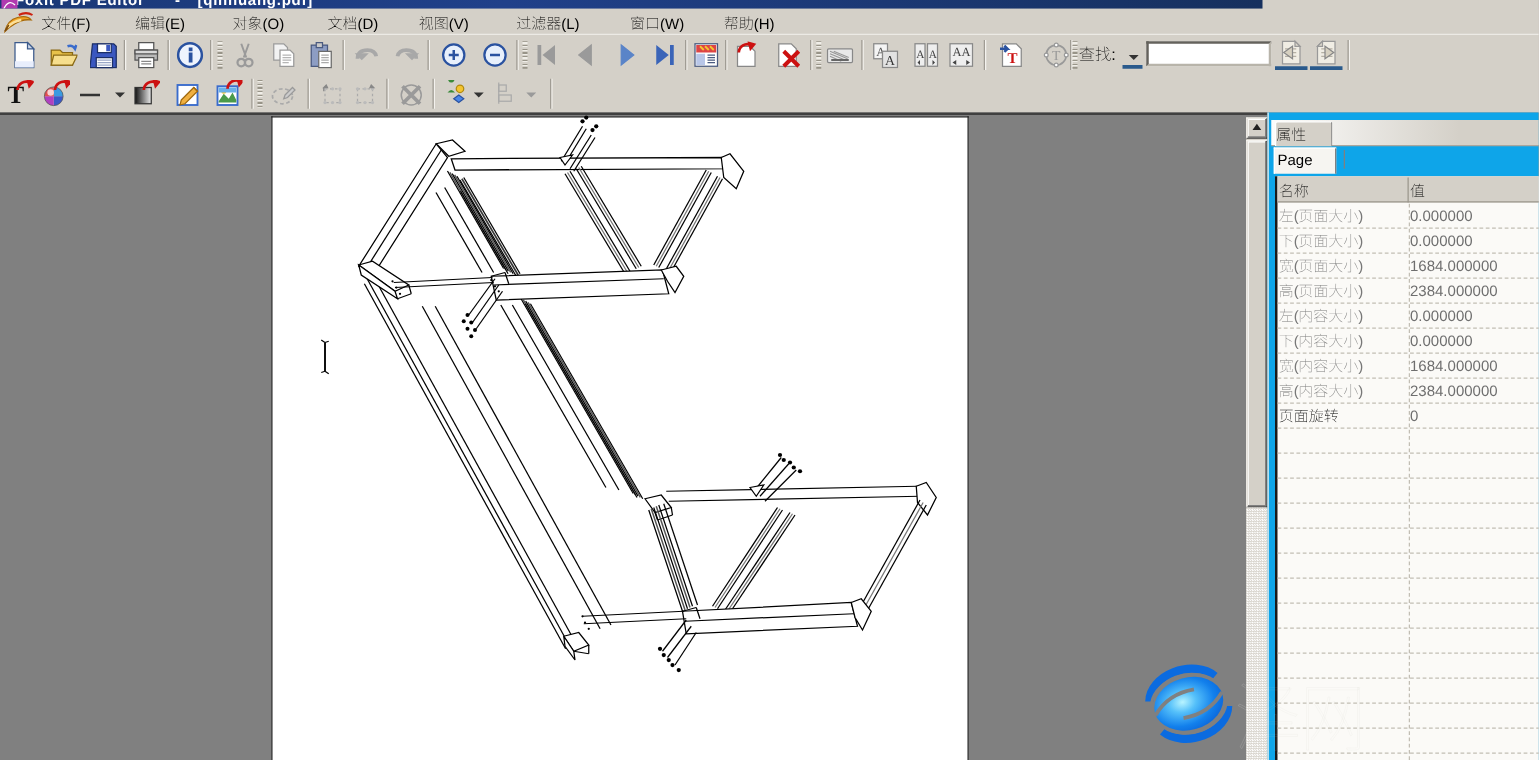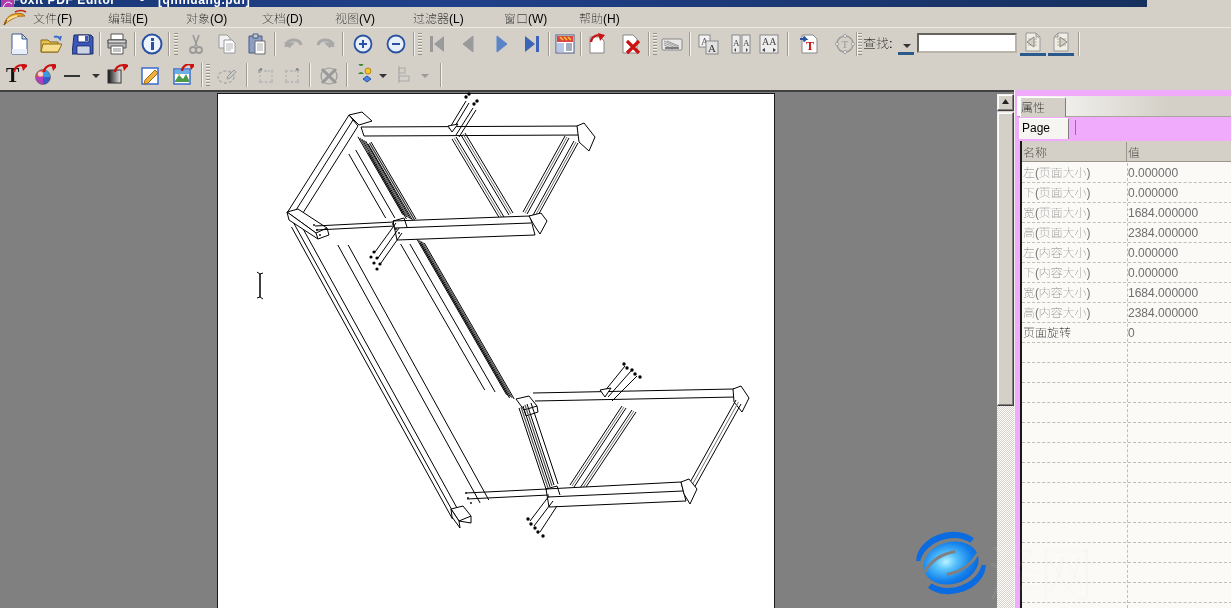--- a/index.html
+++ b/index.html
@@ -1,29 +1,29 @@
 <!DOCTYPE html>
 <html><head><meta charset="utf-8"><style>
 *{margin:0;padding:0;box-sizing:border-box}
 html,body{width:1231px;height:608px;overflow:hidden;font-family:"Liberation Sans",sans-serif;background:#d4d0c8;position:relative}
 .abs{position:absolute}
-#titlebar{left:0;top:0;width:1147px;height:7px;background:linear-gradient(90deg,#1a3876 0,#20408a 40%,#16305e 100%);overflow:hidden}
+#titlebar{left:0;top:0;width:1010px;height:7px;background:linear-gradient(90deg,#1a3876 0,#20408a 40%,#16305e 100%);overflow:hidden}
 #titlebar span{position:absolute;top:-7px;color:#fff;font-weight:bold;font-size:12px;letter-spacing:0.6px;white-space:pre}
 #menubar{left:0;top:7px;width:1231px;height:21px;background:#d4d0c8;border-bottom:1px solid #eceae5}
 #tb1{left:0;top:28px;width:1231px;height:31px;background:#d4d0c8}
 #tb2{left:0;top:59px;width:1231px;height:31px;background:#d4d0c8}
 #main{left:0;top:90px;width:1231px;height:518px;background:#808080}
 #page{position:absolute;left:217px;top:3px;width:558px;height:515px;background:#fff;border-left:1px solid #1a1a1a;border-right:1px solid #1a1a1a;border-top:1px solid #1a1a1a}
 .sep{position:absolute;width:2px;height:24px;border-left:1px solid #a09c94;border-right:1px solid #f4f2ee}
 .handle{position:absolute;width:4px;height:22px;background:repeating-linear-gradient(180deg,#989488 0 1px,#f0eee8 1px 2px,transparent 2px 3px)}
 #vsb{position:absolute;left:997px;top:2px;width:17px;height:516px;background:#d4d0c8}
 .sbtrack{position:absolute;left:0;width:17px;background:
  conic-gradient(#fff 0 25%,#d4d0c8 0 50%,#fff 0 75%,#d4d0c8 0) 0 0/2px 2px}
 .btn3d{background:#d4d0c8;border-top:1px solid #f4f2ee;border-left:1px solid #f4f2ee;border-right:1px solid #404040;border-bottom:1px solid #404040;box-shadow:inset -1px -1px 0 #808080,inset 1px 1px 0 #fff}
-#panel{position:absolute;left:1014px;top:0px;width:217px;height:518px;background:#f0abfc;border-left:1px solid #f4f2ee}
+#panel{position:absolute;left:1014px;top:0px;width:217px;height:518px;background:#0ea5e9;border-left:1px solid #f4f2ee}
 #ptable{position:absolute;left:5px;top:51px;width:212px;height:467px;background:#fbfaf7;border-left:2px solid #1a1a1a}
 .prow{position:absolute;left:0;width:100%;height:20px;border-bottom:1px dashed #c2beb4}
 .pval{position:absolute;left:106px;top:3px;font-size:12px;color:#6e6e6e}
 #tabstrip1{position:absolute;left:2px;top:6px;width:215px;height:21px;background:linear-gradient(90deg,#fdfdfc,#d4d0c8 70%);border-bottom:1px solid #aaa69d}
 #tab1{position:absolute;left:3px;top:1px;width:46px;height:20px;background:#d4d0c8;border:1px solid #fff;border-right:1px solid #808080;border-bottom:none;border-radius:2px 2px 0 0}
 #tabstrip2{position:absolute;left:2px;top:27px;width:215px;height:22px}
 #tab2{position:absolute;left:2px;top:1px;width:50px;height:21px;background:#f6f5f1;border:1px solid #fff;border-right:1px solid #808080;border-bottom:none}
 input.find{position:absolute;left:917px;top:5px;width:100px;height:20px;border:2px inset #b8b4aa;background:#fff}
 .bluline{position:absolute;height:3px;background:#2a5a8c}
 </style></head><body>

